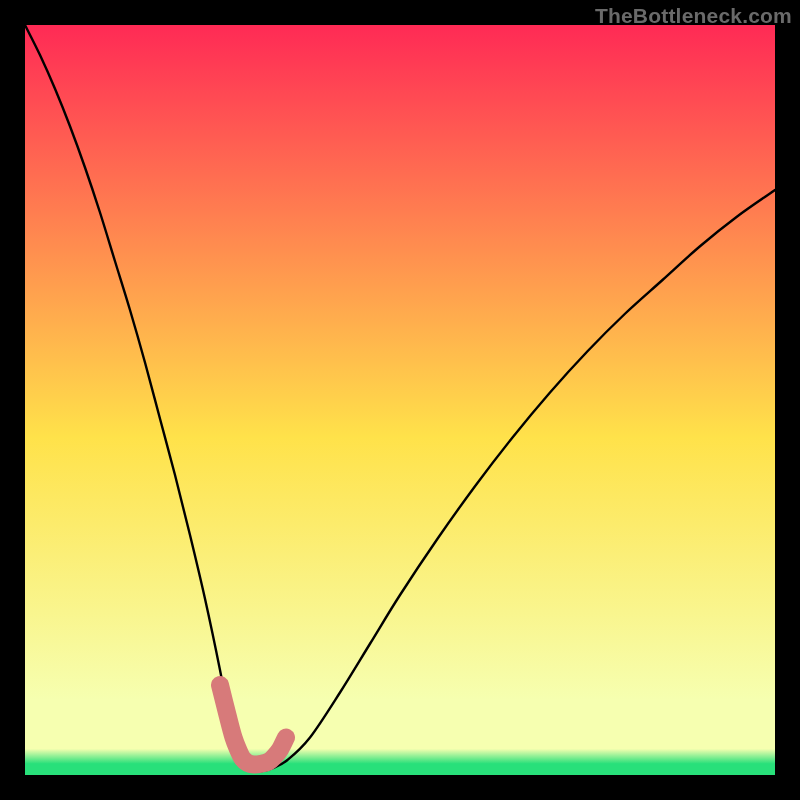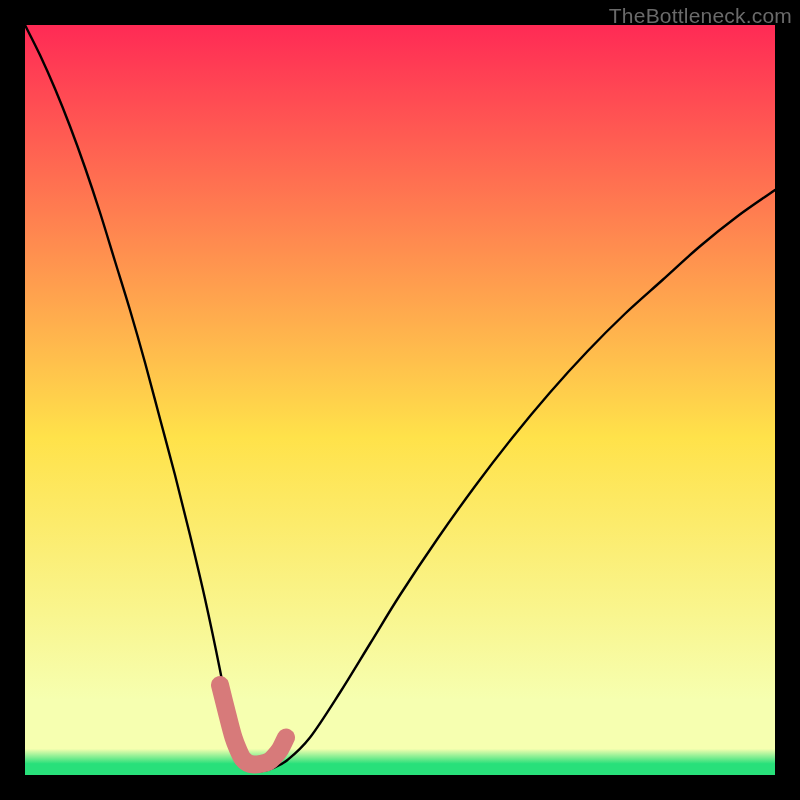--- a/index.html
+++ b/index.html
@@ -25,21 +25,21 @@
     width: 750px;
     height: 750px;
   }
   .watermark {
     position: absolute;
     top: 4px;
     right: 8px;
     color: #6a6a6a;
     font-size: 21px;
     letter-spacing: 0.2px;
-    font-weight: 400;
+    font-weight: 700;
   }
   svg { display: block; }
 </style>
 </head>
 <body>
 
 <div class="frame">
 
   <div class="watermark">TheBottleneck.com</div>
 

